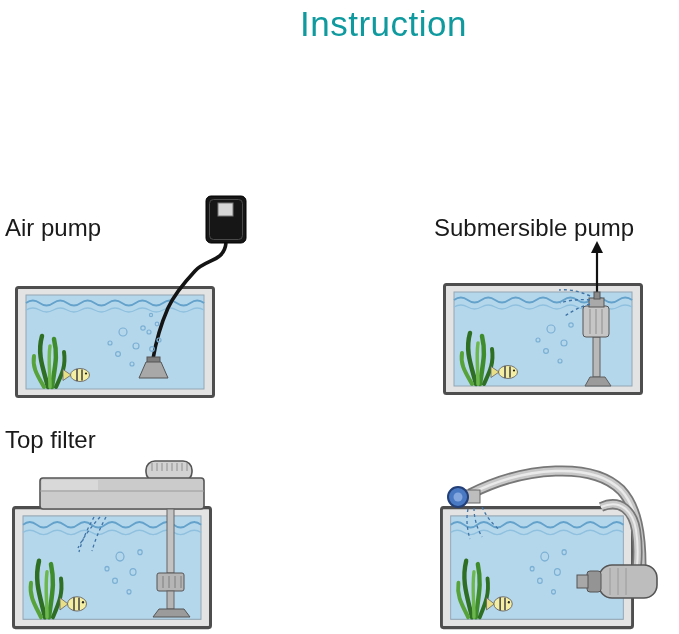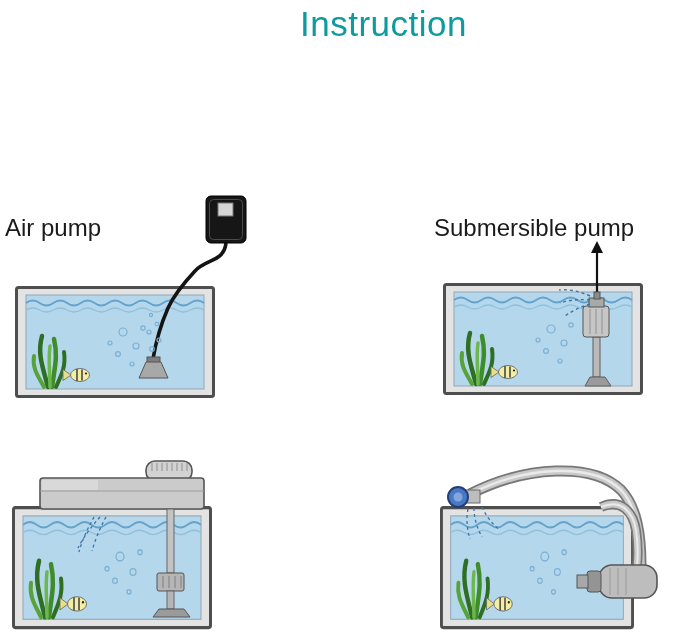--- a/index.html
+++ b/index.html
@@ -16,20 +16,21 @@
 </style>
 </head>
 <body>
 
 <div class="page">
 
   <h1 class="title">Instruction</h1>
 
   <div class="label air">Air pump</div>
   <div class="label sub">Submersible pump</div>
+  <div class="label topf">Top filter</div>
 
   <svg class="diagram" width="679" height="634" viewBox="0 0 679 634" xmlns="http://www.w3.org/2000/svg" xmlns:xlink="http://www.w3.org/1999/xlink">
 
     <defs>
       <g id="tank-proto">
         <rect x="1.5" y="1.5" width="197" height="109" rx="2" fill="#e3e3e3" stroke="#4e4e4e" stroke-width="3"></rect>
         <rect x="11" y="9" width="178" height="94" fill="#b5d7ec" stroke="#93a6b4" stroke-width="1"></rect>
         <path d="M11,17 q6.8,-5 13.7,0 t13.7,0 t13.7,0 t13.7,0 t13.7,0 t13.7,0 t13.7,0 t13.7,0 t13.7,0 t13.7,0 t13.7,0 t13.7,0 t13.7,0" fill="none" stroke="#64a2cb" stroke-width="1.8"></path>
         <path d="M11,24 q6.8,-4 13.7,0 t13.7,0 t13.7,0 t13.7,0 t13.7,0 t13.7,0 t13.7,0 t13.7,0 t13.7,0 t13.7,0 t13.7,0 t13.7,0 t13.7,0" fill="none" stroke="#8fc0de" stroke-width="1.3"></path>
         <g fill="none" stroke-linecap="round">

